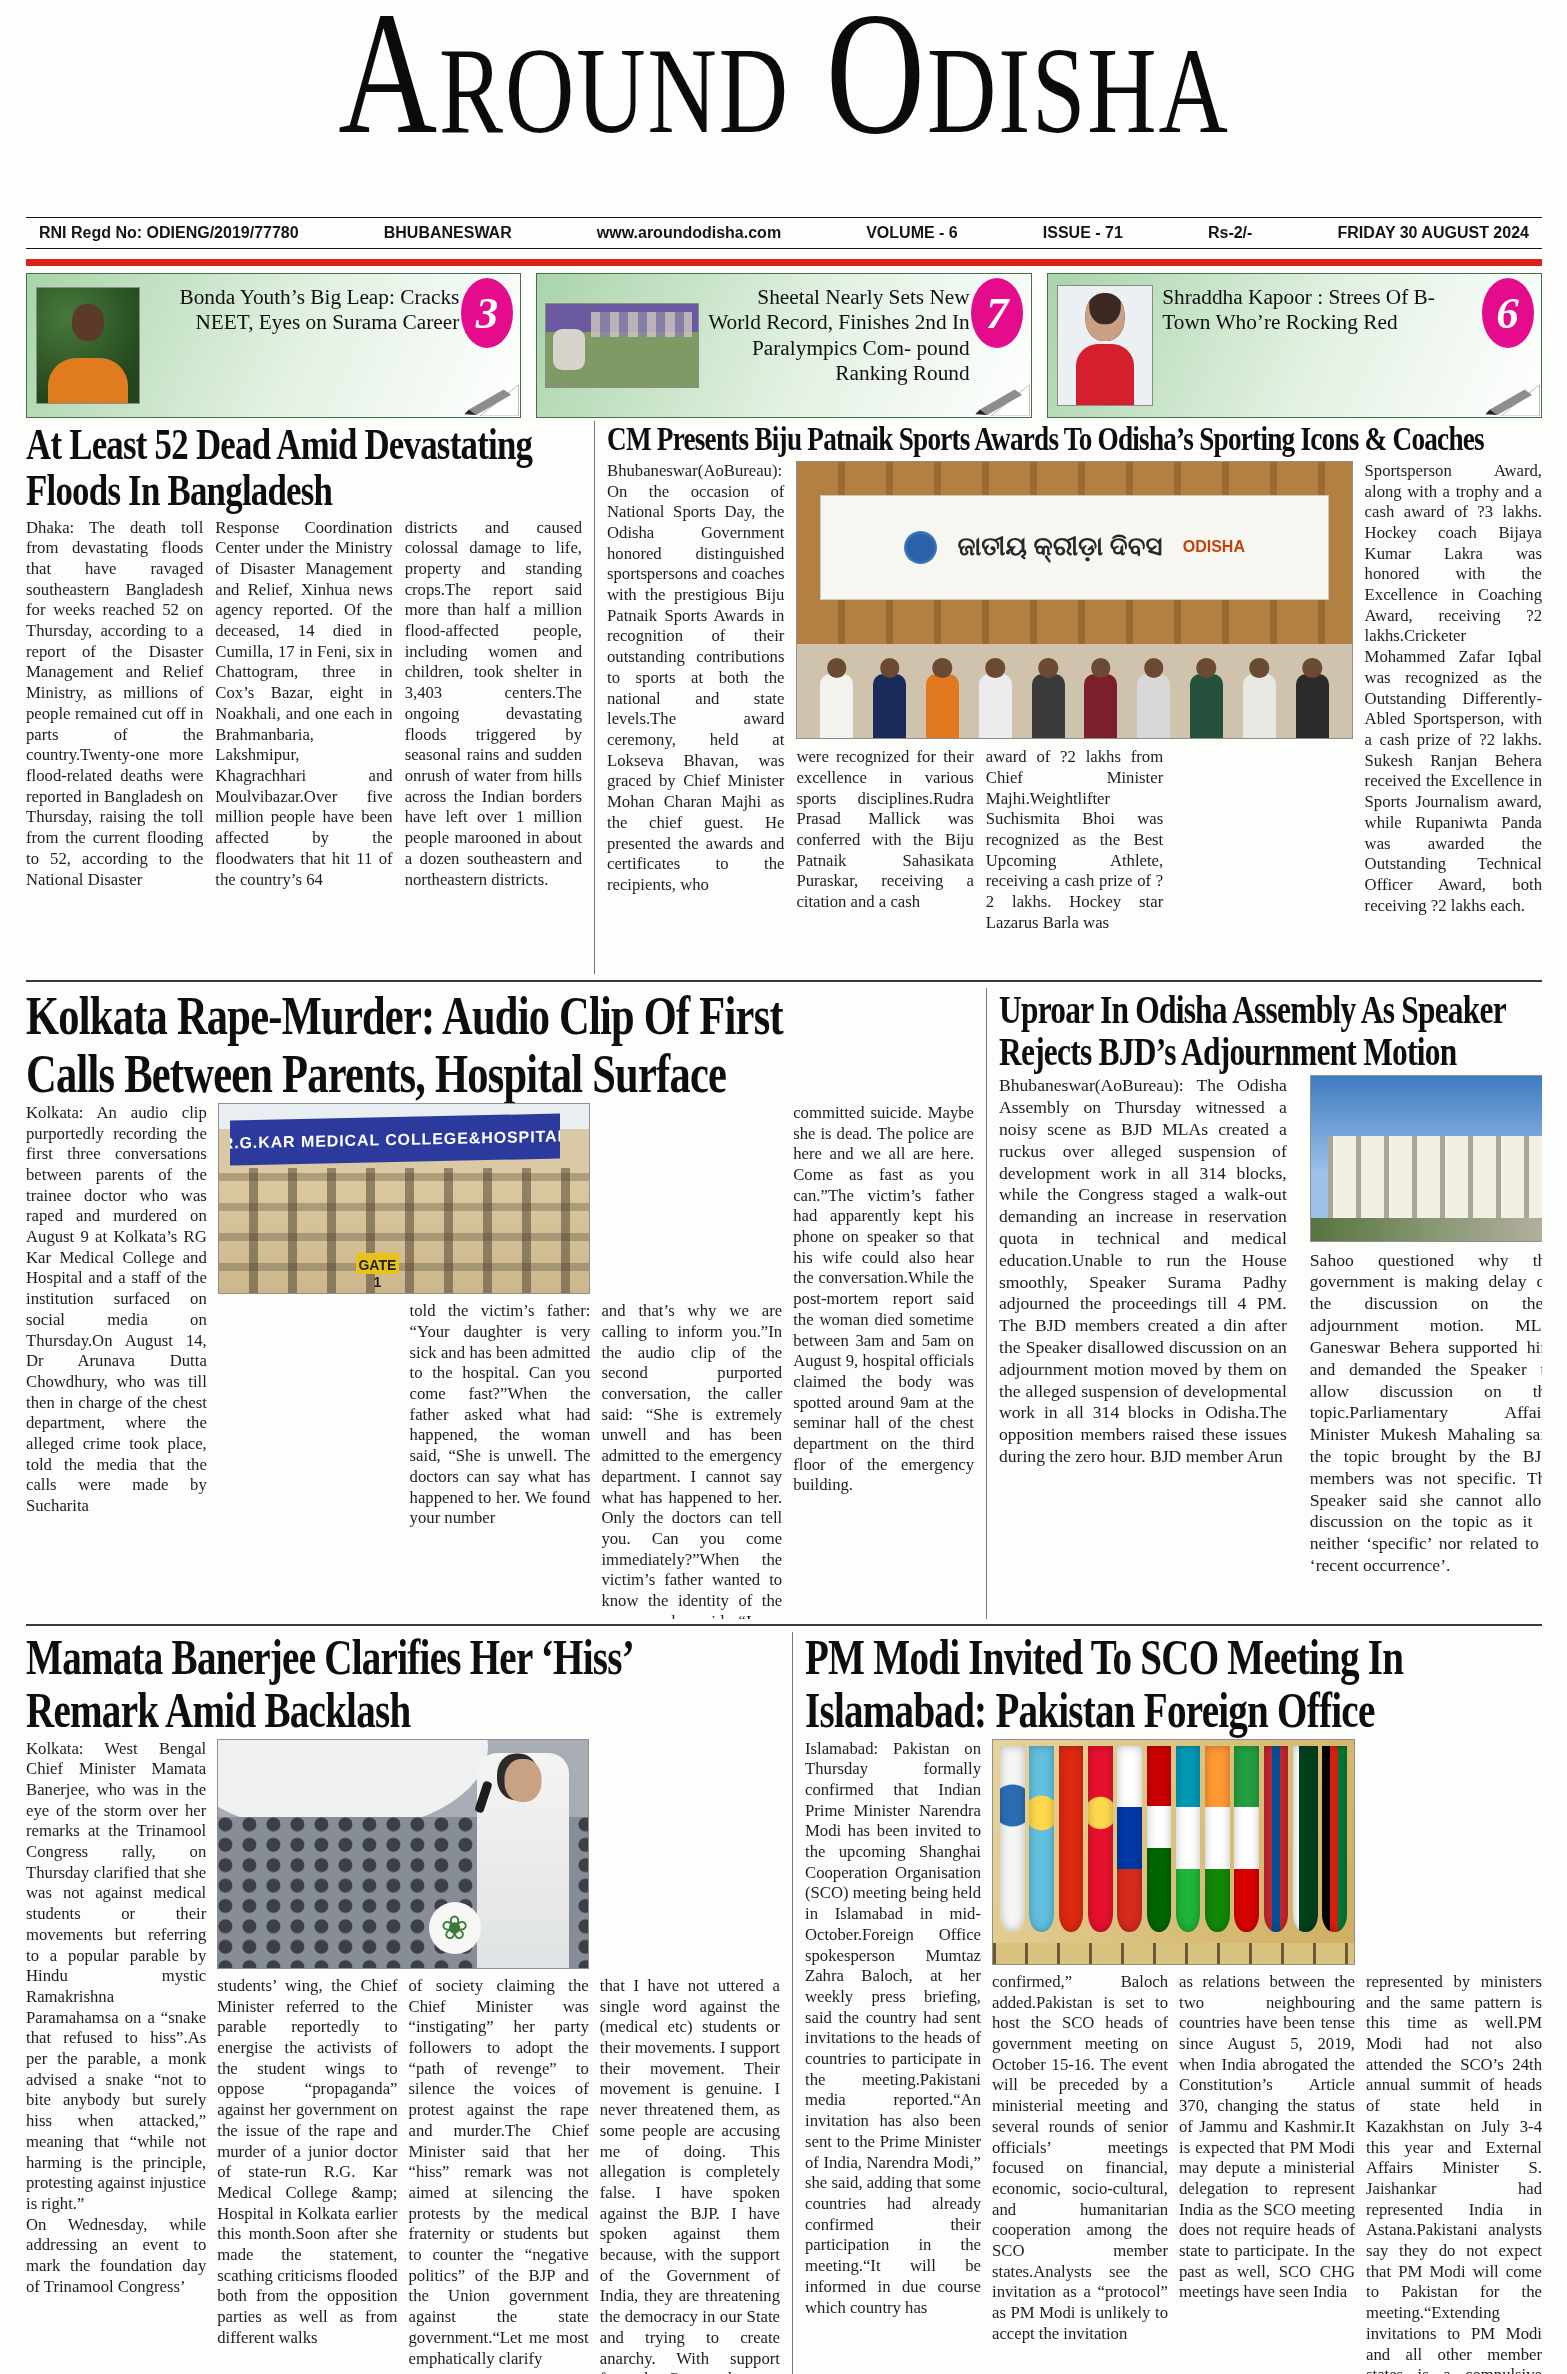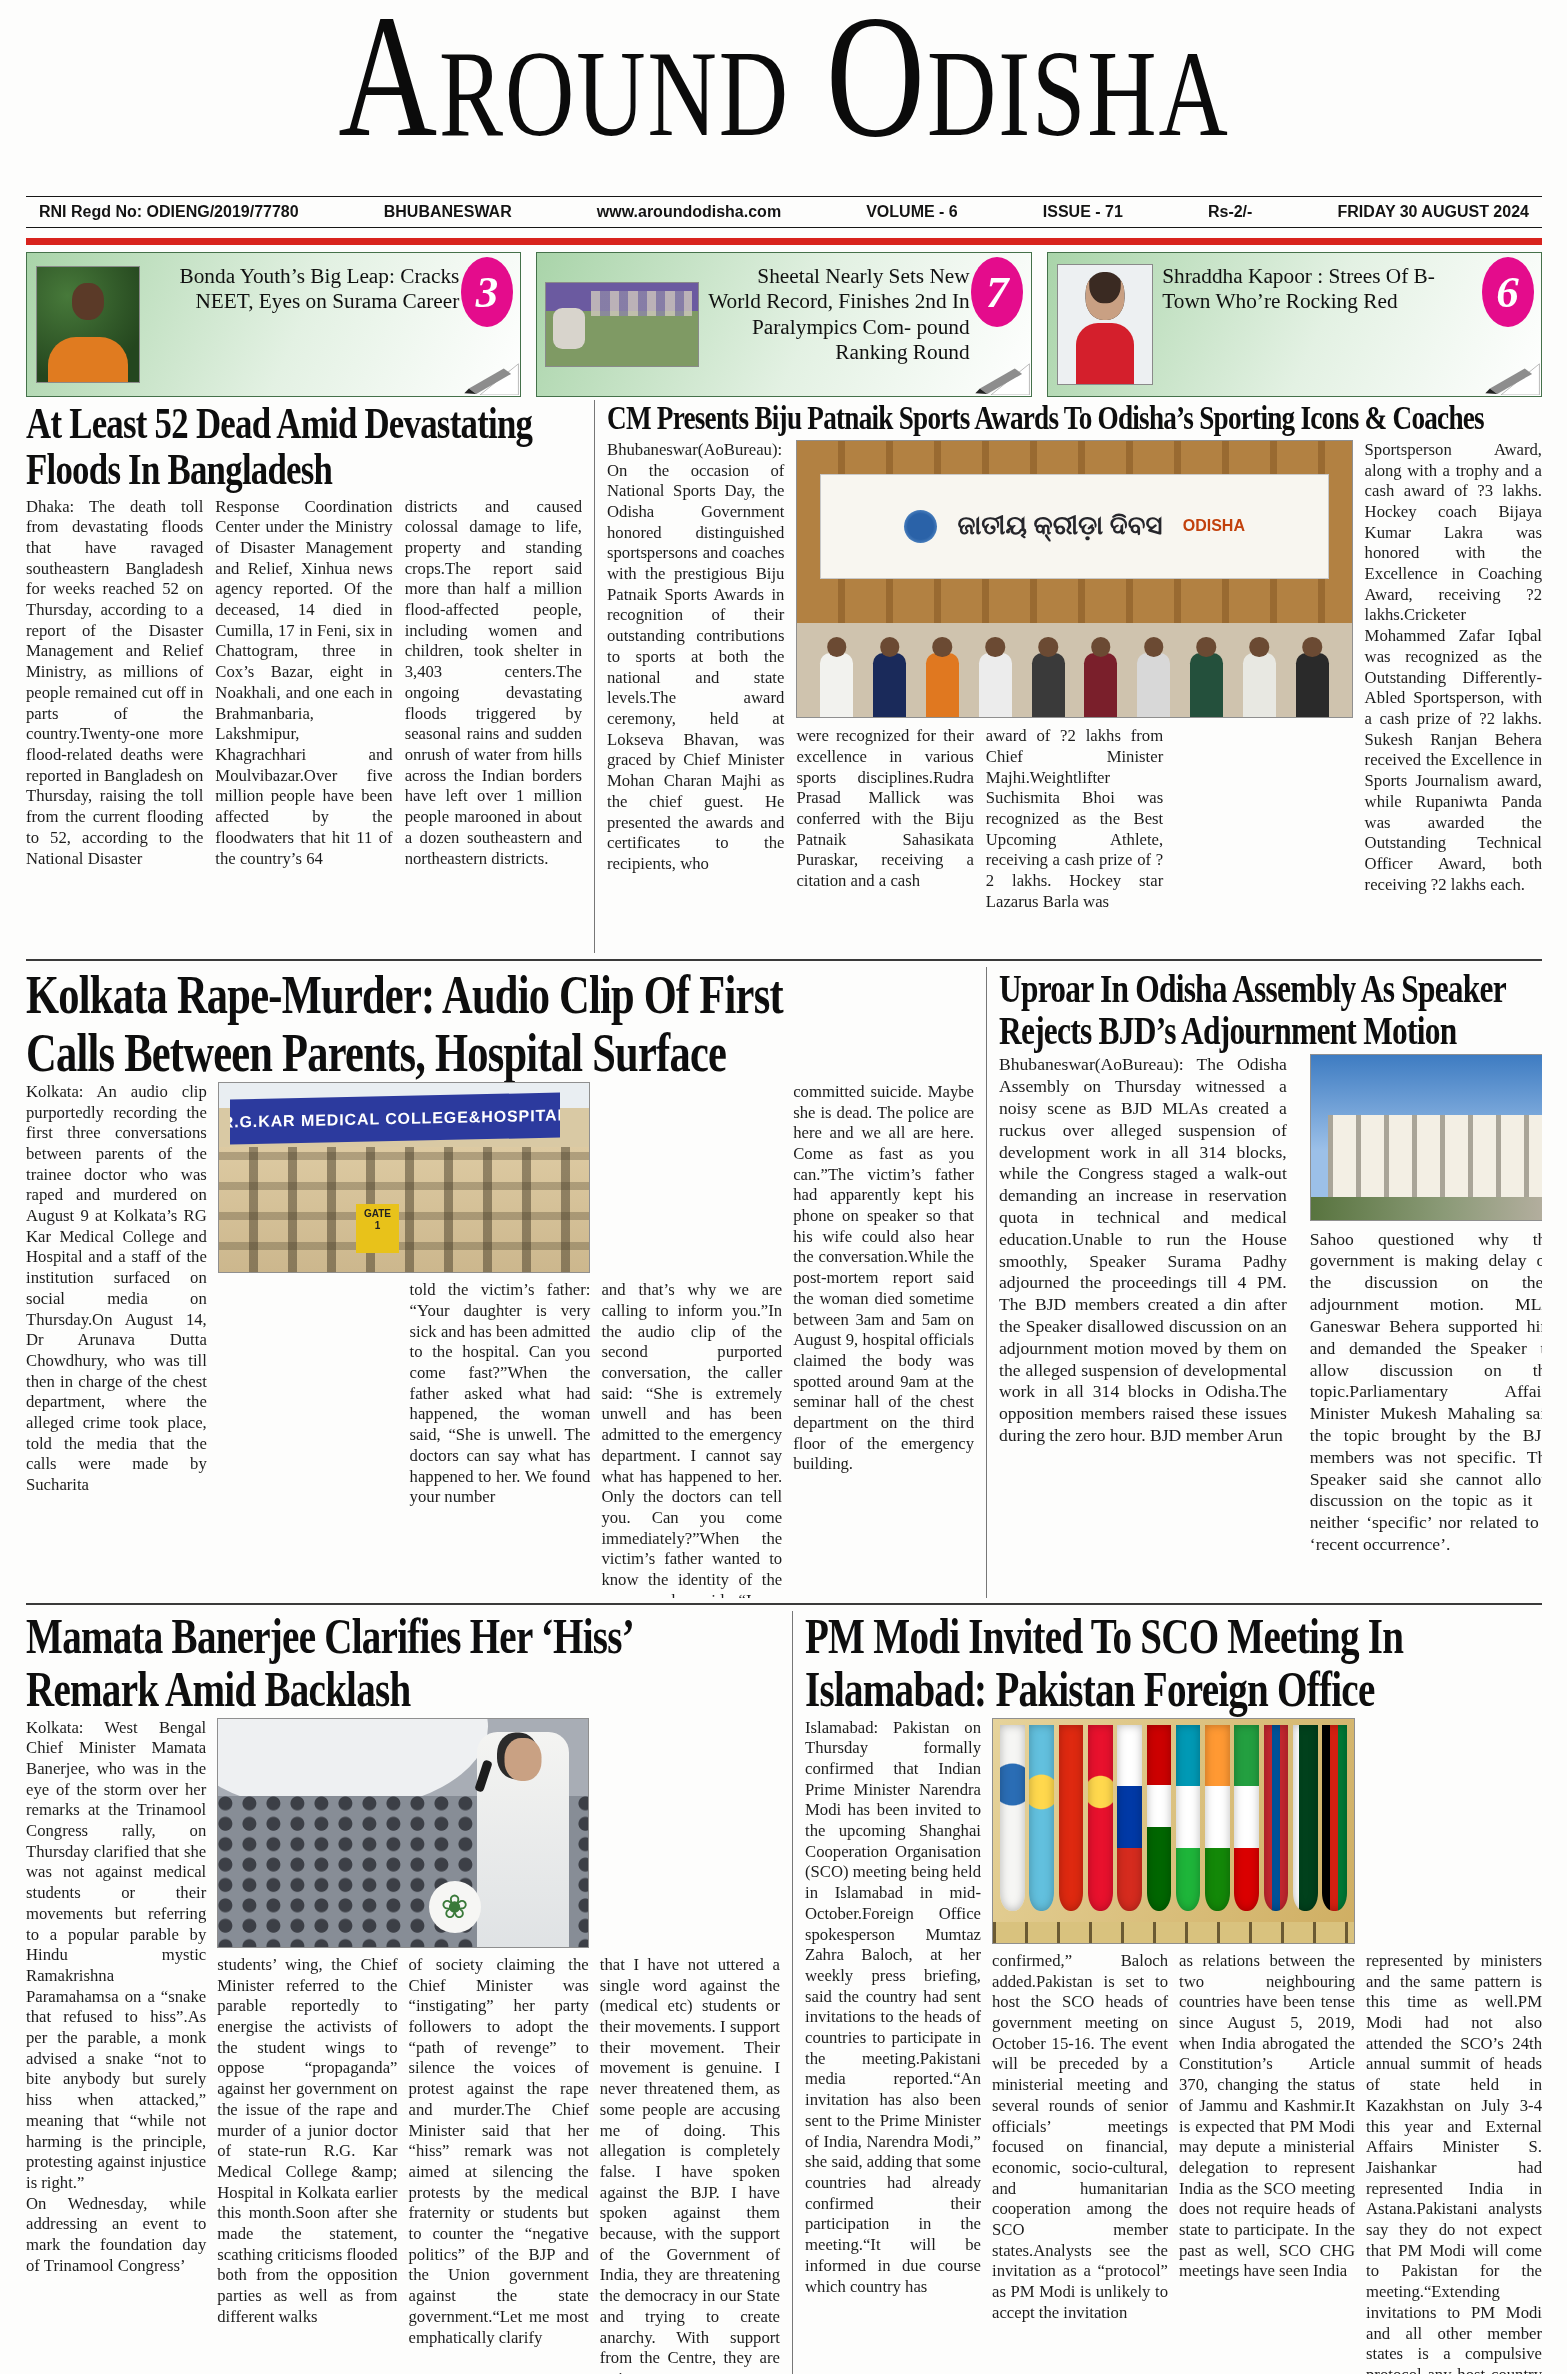--- a/index.html
+++ b/index.html
@@ -4,21 +4,21 @@
 <style>
   * { box-sizing: border-box; }
   html,body { margin:0; padding:0; }
   body {
     width:1568px; height:2375px; background:#fdfdfc; overflow:hidden;
     font-family:"Liberation Serif", serif; color:#141414;
   }
   .page { padding:7.4px 26px 0 26px; height:100%; }
 
   
-  .masthead { height:174px; display:flex; align-items:center; justify-content:center; overflow:visible; }
+  .masthead { height:174px; display:flex; align-items:flex-start; justify-content:center; overflow:visible;margin-top:21px; }
   .masthead h1 {
     margin:0; font-weight:400; font-variant:small-caps;
     font-size:137px; line-height:.92; letter-spacing:1.9px; color:#0b0b0b;
     transform:scaleY(1.28); transform-origin:bottom center; white-space:nowrap;
   }
 
   
   .infobar {
     margin-top:15px; border-top:1.9px solid #161616; border-bottom:1.9px solid #161616;
     display:flex; align-items:center; justify-content:space-between;
@@ -129,23 +129,23 @@
     background:linear-gradient(#e9eef2 0 13%, #d9c9a4 13%); }
   .rgk-sign { position:absolute; top:7%; left:3%; right:8%; height:24%;
     background:#2c3a9e; color:#fff; font-family:"Liberation Sans", sans-serif; font-weight:bold;
     font-size:16px; letter-spacing:0.9px; display:flex; align-items:center; justify-content:center;
     transform:skewY(-1.2deg); white-space:nowrap; overflow:hidden; }
   .kol-bldg { position:absolute; top:34%; left:0; right:0; bottom:0;
     background:
       repeating-linear-gradient(90deg, transparent 0 30px, rgba(70,60,40,.5) 30px 39px),
       repeating-linear-gradient(0deg, transparent 0 22px, rgba(70,60,40,.3) 22px 30px),
       linear-gradient(#ddcaa2,#ccb78d); }
-  .gate { position:absolute; bottom:10%; left:37%; width:43px; height:49px;
+  .gate { position:absolute; bottom:10%; left:37%; width:43px; height:21px;
     background:#e8c21a; color:#222; font-family:"Liberation Sans", sans-serif; font-weight:bold;
-    font-size:10px; line-height:1.25; text-align:center; padding-top:3.7px; }
+    font-size:14px; line-height:1.25; text-align:center; padding-top:3.7px; }
 
   
   .upr { flex:1; }
   .upr-grid { display:grid; grid-template-columns:53% 45%; column-gap:23px; }
   .upr-c1 { grid-column:1; grid-row:1/3; font-size:17.6px; }
   .upr-photo { grid-column:2; grid-row:1; height:167px; margin-bottom:7.4px;
     background:linear-gradient(#3e7cc2,#9cc0e8 58%); }
   .upr-bldg { position:absolute; left:7%; right:0; top:36%; bottom:14%;
     background:repeating-linear-gradient(90deg, rgba(80,75,60,.45) 0 4.6px, transparent 4.6px 28px),#f3efe4; }
   .upr-ground { position:absolute; bottom:0; left:0; right:0; height:14%;

